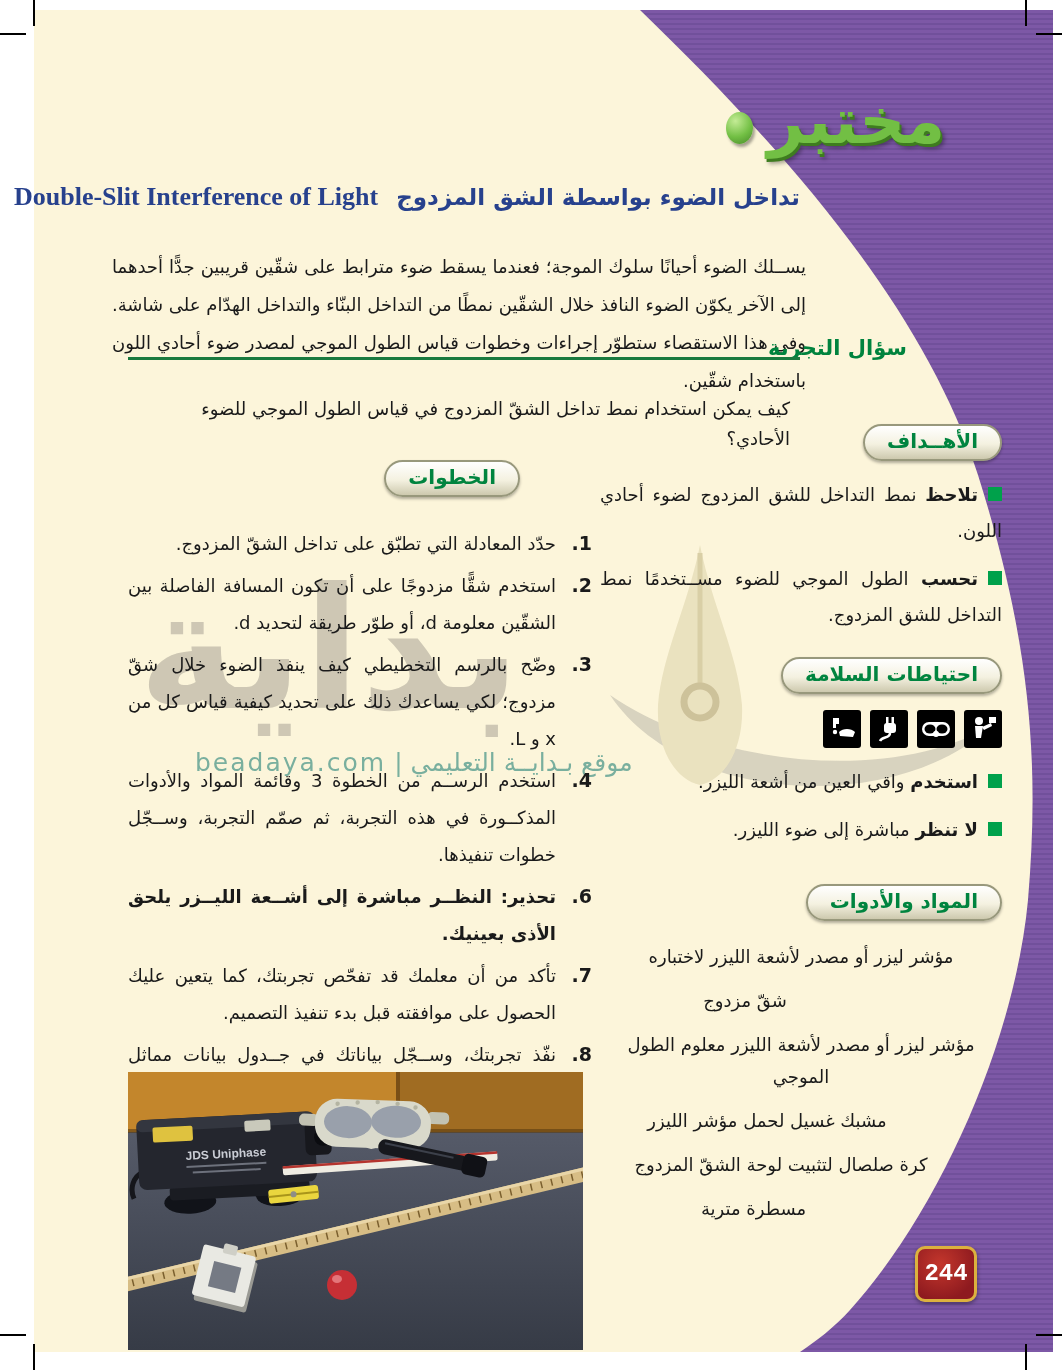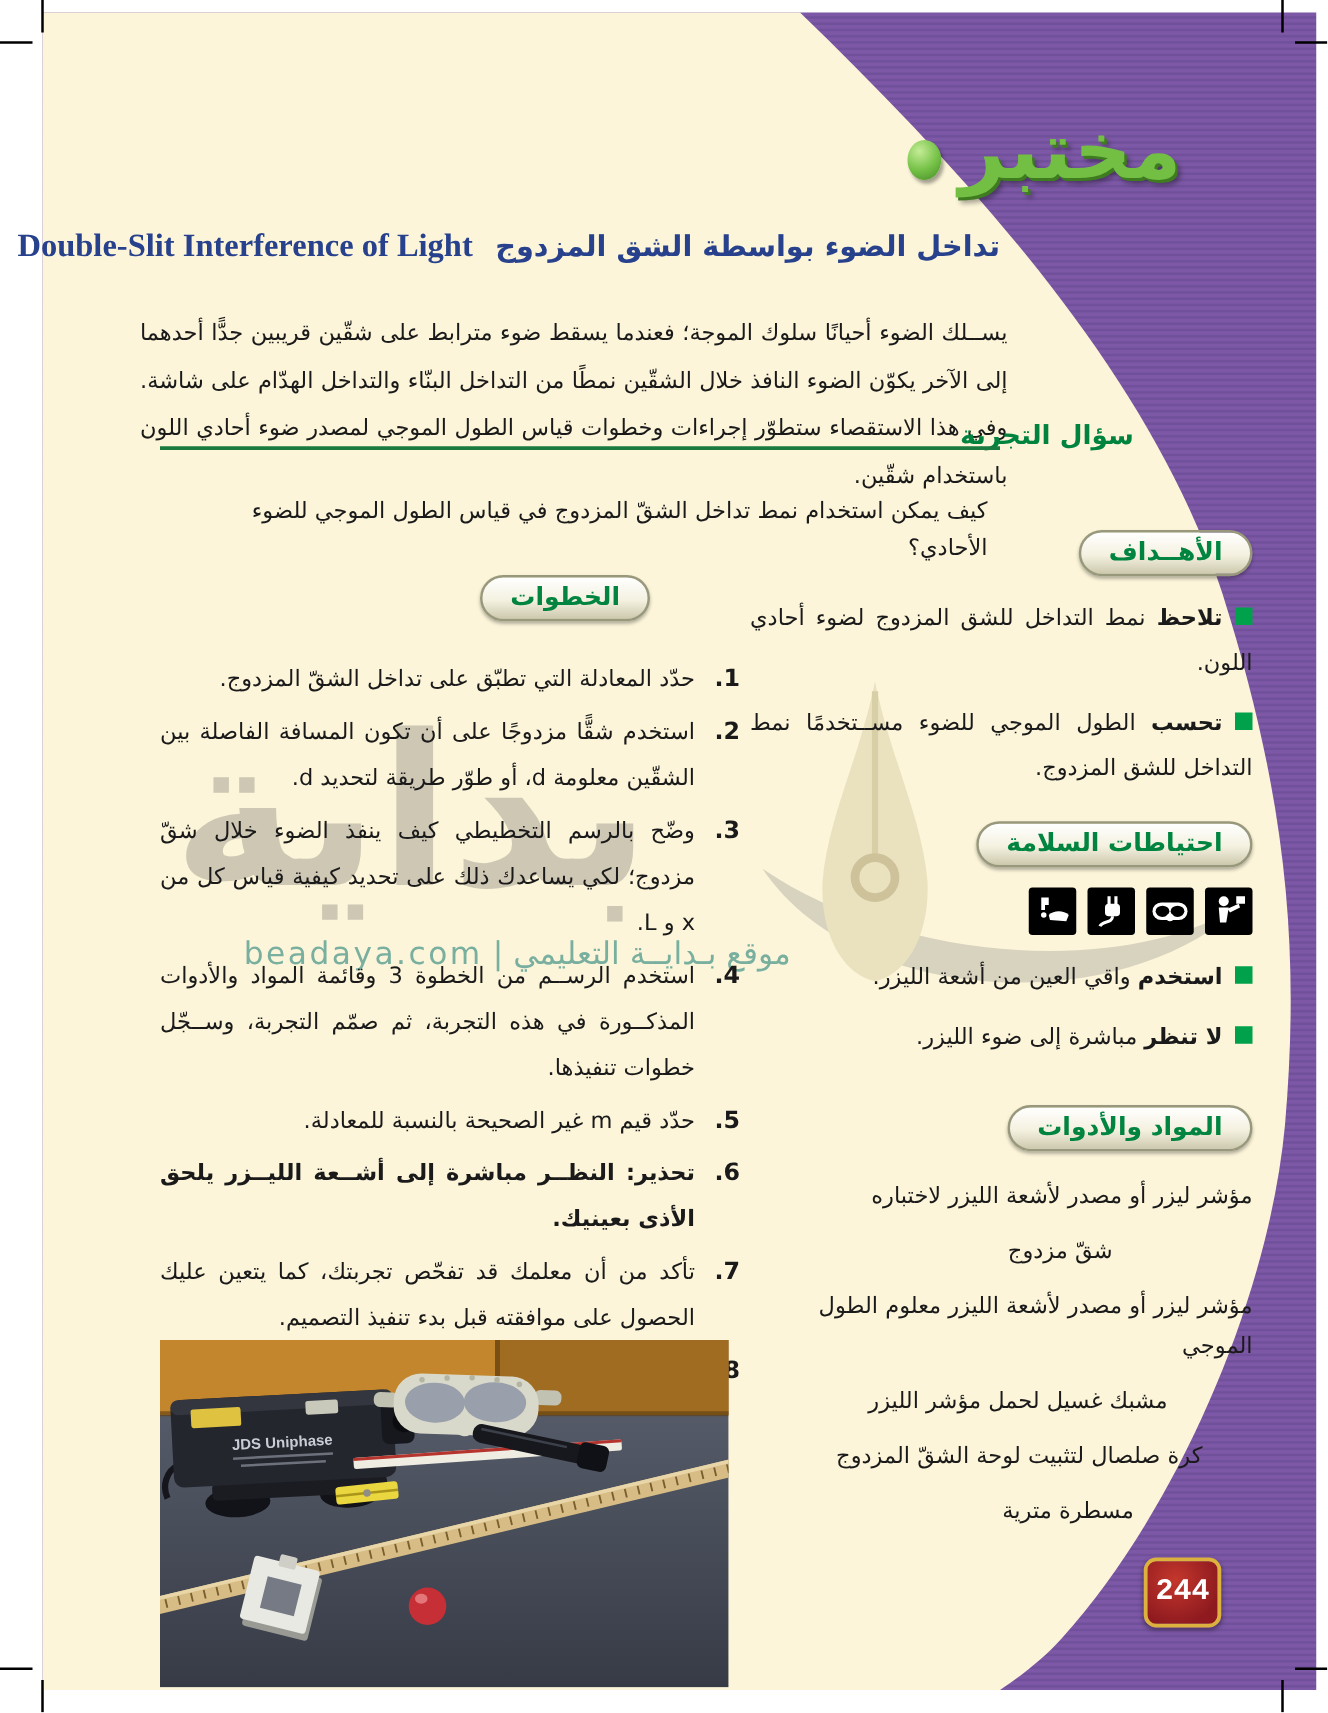--- a/index.html
+++ b/index.html
@@ -36,21 +36,21 @@
   ul{list-style:none;margin:0;padding:0;}
   .bullets{margin-top:16px;}
   .bullets li{font-size:18px;line-height:36px;margin-bottom:12px;text-align:justify;}
   .sq{display:inline-block;width:14px;height:14px;background:#00a14b;margin-left:10px;}
   .b{font-weight:bold;}
   .safety-badge{margin-top:24px;text-align:right;}
   .icons-row{margin-top:16px;display:flex;direction:rtl;gap:9px;}
   .sicon{width:38px;height:38px;background:#000;border-radius:3px;display:flex;align-items:center;justify-content:center;}
   .materials-badge{margin-top:36px;}
   .materials{margin-top:20px;}
-  .materials li{font-size:18px;line-height:32px;margin-bottom:12px;}
+  .materials li{font-size:18px;line-height:32px;margin-bottom:12px;text-align:center;}
   .materials li:nth-child(2){padding-right:112px;}
   .materials li:nth-child(4){padding-right:68px;}
   .materials li:nth-child(5){padding-right:40px;}
   .materials li:nth-child(6){padding-right:95px;}
   
   .steps-badge-wrap{margin-right:72px;margin-top:24px;}
   .steps{margin-top:28px;}
   .steps li{font-size:18px;line-height:37px;margin-bottom:5px;text-align:justify;
             padding-right:36px;text-indent:-36px;}
   .num{display:inline-block;width:36px;font-weight:bold;font-size:19px;text-indent:0;}
@@ -184,21 +184,20 @@
       </ul>
   </div>
 
   <div class="col-left">
     <div class="steps-badge-wrap"><span class="badge">الخطوات</span></div>
     <ul class="steps">
         <li><span class="num">1.</span><span class="b"></span><span>حدّد المعادلة التي تطبّق على تداخل الشقّ المزدوج.</span></li>
         <li><span class="num">2.</span><span class="b"></span><span>استخدم شقًّا مزدوجًا على أن تكون المسافة الفاصلة بين الشقّين معلومة d، أو طوّر طريقة لتحديد d.</span></li>
         <li><span class="num">3.</span><span class="b"></span><span>وضّح بالرسم التخطيطي كيف ينفذ الضوء خلال شقّ مزدوج؛ لكي يساعدك ذلك على تحديد كيفية قياس كل من x و L.</span></li>
         <li><span class="num">4.</span><span class="b"></span><span>استخدم الرســم من الخطوة 3 وقائمة المواد والأدوات المذكــورة في هذه التجربة، ثم صمّم التجربة، وســجّل خطوات تنفيذها.</span></li>
-        <li><span class="num">5.</span><span class="b"></span><span>حدّد قيم m غير الصحيحة بالنسبة للمعادلة.</span></li>
         <li><span class="num">6.</span><span class="b">تحذير: النظــر مباشرة إلى أشــعة الليــزر يلحق الأذى بعينيك.</span><span></span></li>
         <li><span class="num">7.</span><span class="b"></span><span>تأكد من أن معلمك قد تفحّص تجربتك، كما يتعين عليك الحصول على موافقته قبل بدء تنفيذ التصميم.</span></li>
         <li><span class="num">8.</span><span class="b"></span><span>نفّذ تجربتك، وســجّل بياناتك في جــدول بيانات مماثل للجدول الموجود في الصفحة الآتية.</span></li>
       </ul>
   </div>
 
   <div class="photo">
     <svg viewBox="0 0 455 278" width="455" height="278">
       <defs>
         <linearGradient id="tbl" x1="0" y1="0" x2="0" y2="1">

